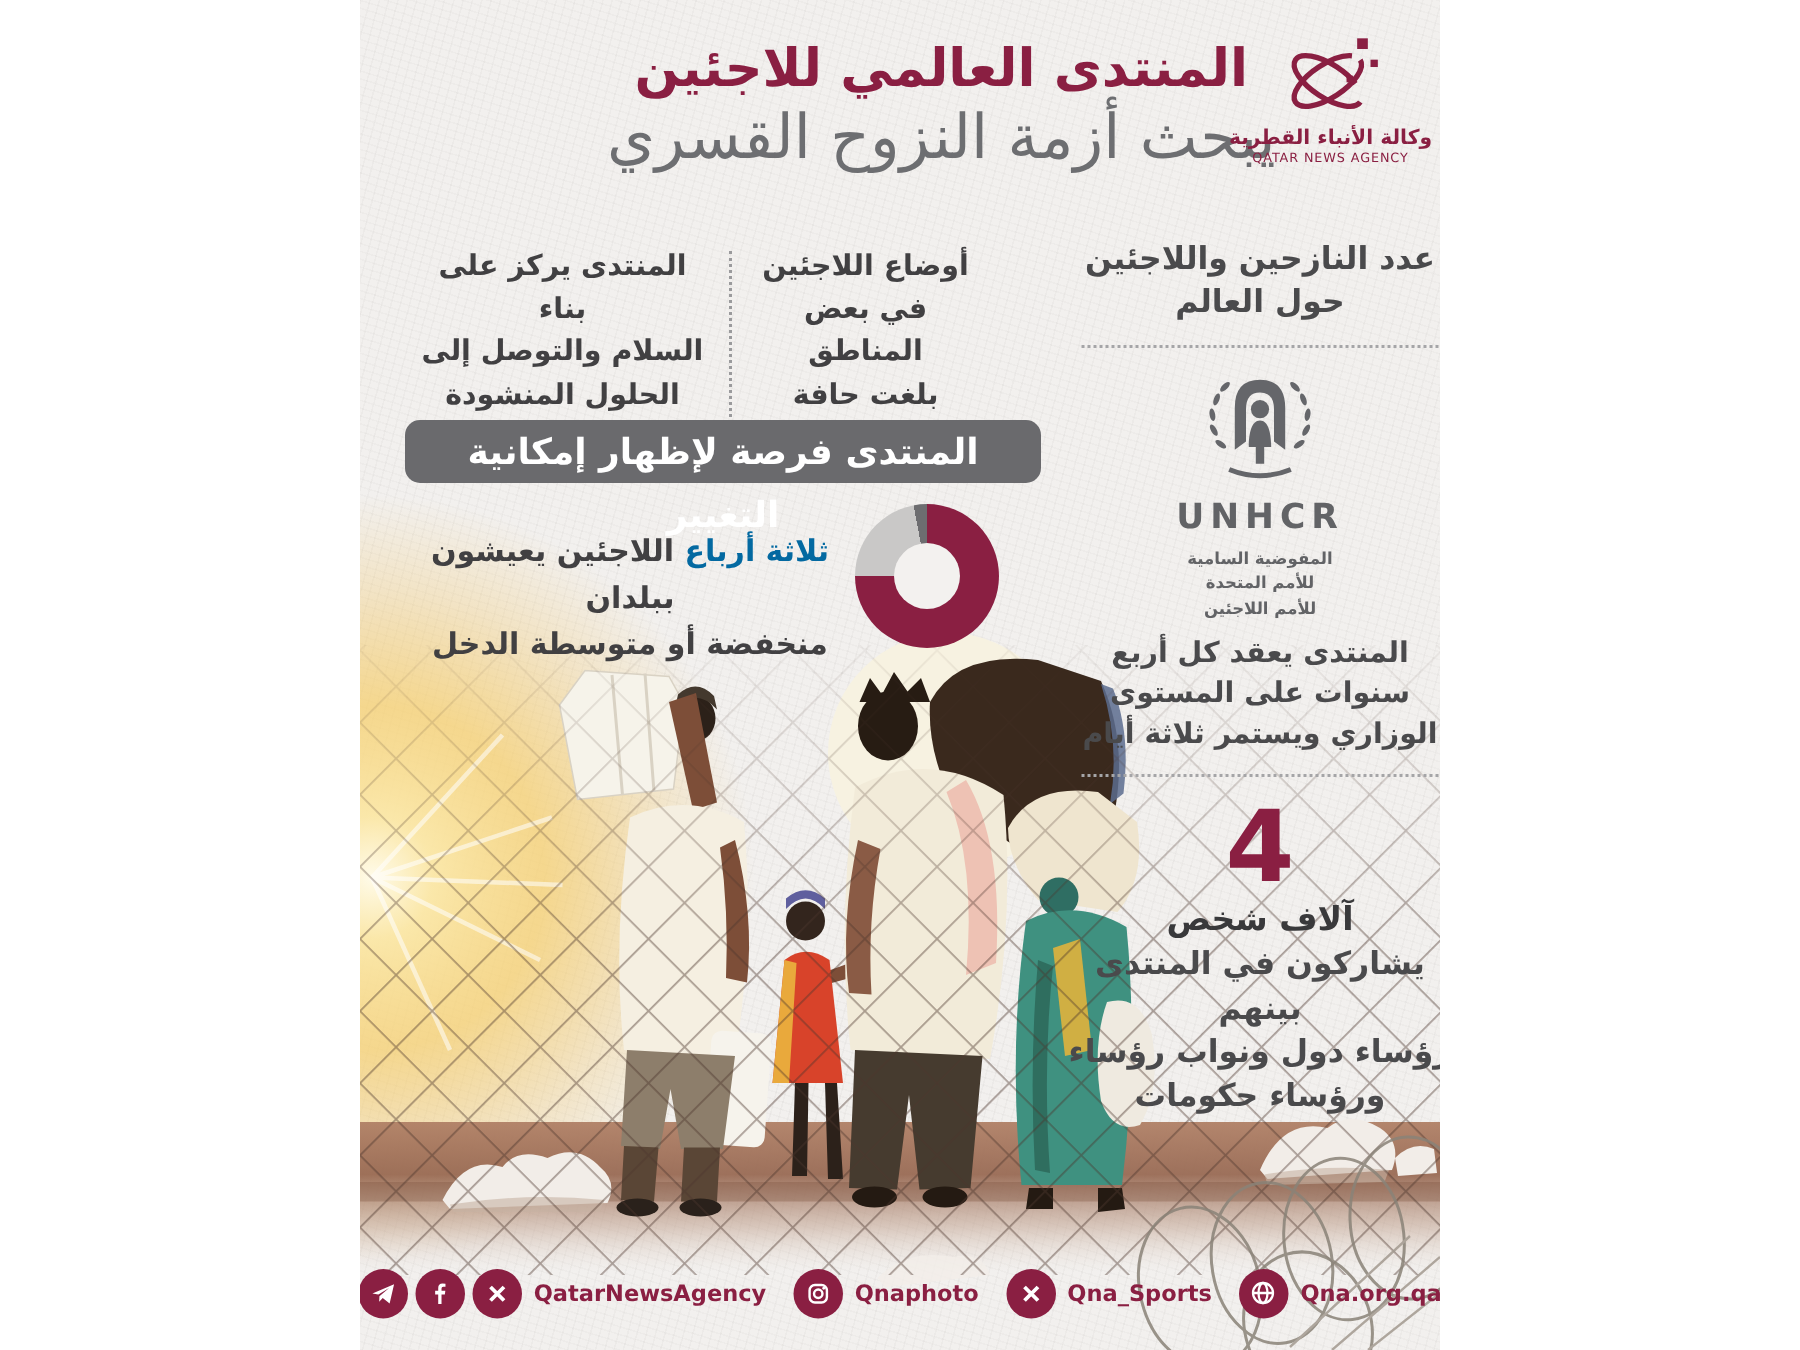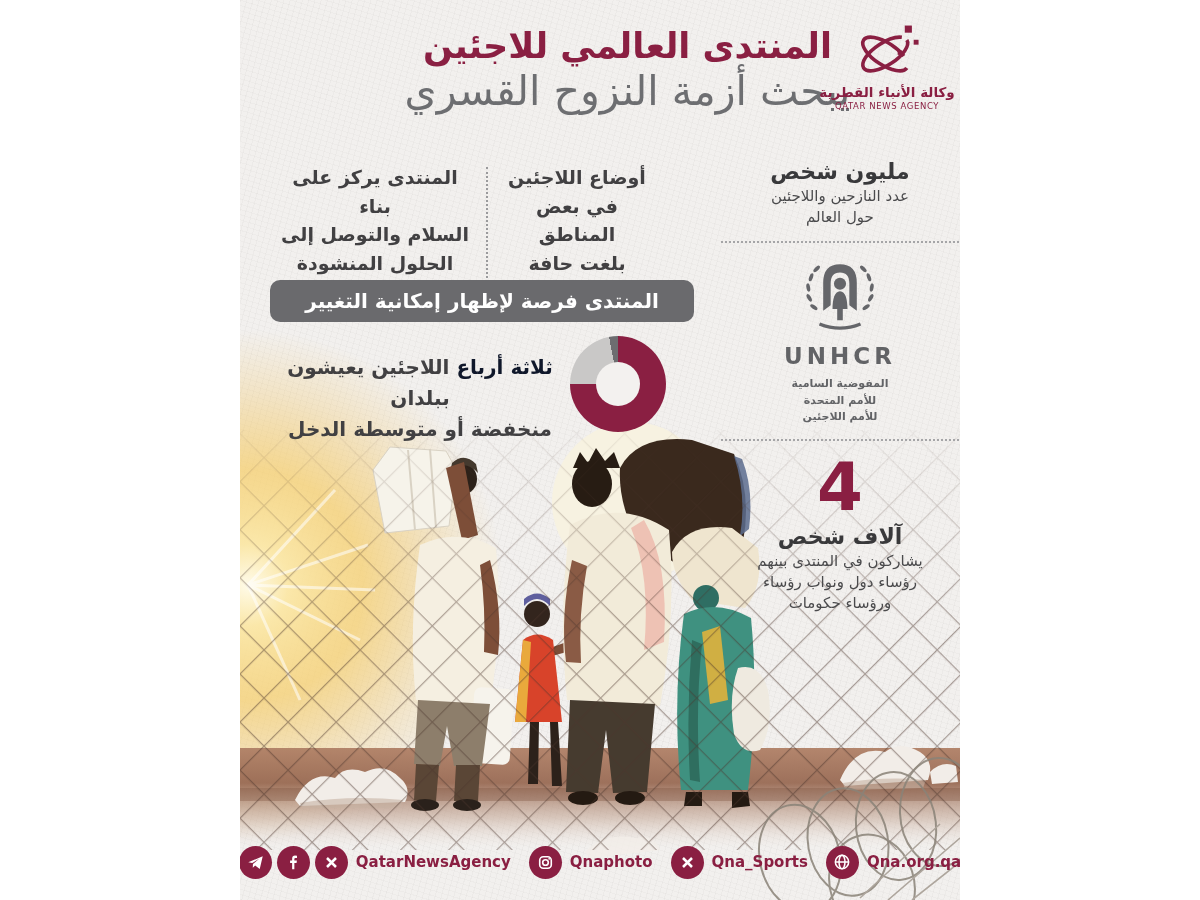--- a/index.html
+++ b/index.html
@@ -33,34 +33,34 @@
 
   
   .intro-row{top:163px;left:34px;width:382px;display:flex;align-items:stretch;}
   .intro-block{font-size:19px;font-weight:600;color:#414042;line-height:1.5;text-align:center;}
   .intro-right{flex:0 0 158px;}
   .intro-left{flex:1 1 auto;}
   .vdot{border-left:2px dotted #9a9a9c;margin:4px 10px;}
 
   
   .banner{top:280px;left:30px;width:424px;height:42px;background:#6a6a6d;border-radius:10px;
-    color:#ffffff;font-size:20px;font-weight:700;text-align:center;line-height:42px;}
+    color:#ffffff;font-size:24px;font-weight:700;text-align:center;line-height:42px;}
 
   
   .quarters{top:352px;left:30px;width:300px;font-size:20px;font-weight:600;color:#414042;
     text-align:center;line-height:1.55;}
-  .quarters .hl{color:#0f172a;font-weight:800;}
+  .quarters .hl{color:#0369a1;font-weight:800;}
   .donut{top:336px;left:330px;width:96px;height:96px;border-radius:50%;}
   .donut-hole{position:absolute;inset:26px;background:#f3f1ef;border-radius:50%;}
 
   
   .right-col{top:156px;left:462px;width:276px;text-align:center;color:#4a4a4c;}
   .big-number{font-size:66px;font-weight:800;color:#8a1f42;line-height:1;}
   .stat-unit{font-size:22px;font-weight:800;color:#39393b;margin-top:3px;}
-  .stat-desc{font-size:15px;font-weight:400;line-height:1.4;margin-top:2px;}
+  .stat-desc{font-size:21px;font-weight:700;line-height:1.4;margin-top:2px;}
   .dot-hr{width:238px;border:0;border-top:2px dotted #a5a5a7;margin:13px auto 10px;}
   .unhcr-name{font-size:23px;font-weight:700;color:#626366;letter-spacing:4px;margin-top:2px;}
   .unhcr-ar{font-size:11px;font-weight:700;color:#626366;line-height:1.5;margin-top:7px;}
   .forum-text{font-size:19px;font-weight:600;line-height:1.42;margin-top:8px;}
   .mt14{margin-top:14px;}
 
   
   .footer{left:0;right:0;bottom:16px;height:44px;display:flex;justify-content:center;
     align-items:center;gap:18px;z-index:3;}
   .sgroup{display:flex;align-items:center;gap:8px;}
@@ -232,21 +232,20 @@
       <span class="hl">ثلاثة أرباع</span><span> اللاجئين يعيشون ببلدان</span>
     </div>
     <div>منخفضة أو متوسطة الدخل</div>
   </div>
 
   <div class="layer donut" style="background: conic-gradient(rgb(138, 31, 66) 0deg, rgb(138, 31, 66) 270deg, rgb(201, 200, 199) 270deg, rgb(201, 200, 199) 349.2deg, rgb(109, 109, 112) 349.2deg, rgb(109, 109, 112) 360deg);">
     <div class="donut-hole"></div>
   </div>
 
   <aside class="layer right-col">
-    <div class="stat-unit" dir="rtl">مليون شخص</div>
     <div class="stat-desc" dir="rtl">
       <div>عدد النازحين واللاجئين</div>
       <div>حول العالم</div>
     </div>
 
     <hr class="dot-hr">
 
     <svg width="96" height="84" viewBox="0 0 100 90">
       <g fill="#65666a">
         <circle cx="50" cy="33" r="6.5"></circle>
@@ -267,20 +266,25 @@
       </g>
       <path d="M28 76 Q50 85 72 76" stroke="#65666a" stroke-width="3.5" fill="none"></path>
     </svg>
     <div class="unhcr-name">UNHCR</div>
     <div class="unhcr-ar" dir="rtl">
       <div>المفوضية السامية</div>
       <div>للأمم المتحدة</div>
       <div>للأمم اللاجئين</div>
     </div>
 
+    <div class="forum-text" dir="rtl">
+      <div>المنتدى يعقد كل أربع</div>
+      <div>سنوات على المستوى</div>
+      <div>الوزاري ويستمر ثلاثة أيام</div>
+    </div>
 
     <hr class="dot-hr">
 
     <div class="big-number mt14">4</div>
     <div class="stat-unit" dir="rtl">آلاف شخص</div>
     <div class="stat-desc" dir="rtl">
       <div>يشاركون في المنتدى بينهم</div>
       <div>رؤساء دول ونواب رؤساء</div>
       <div>ورؤساء حكومات</div>
     </div>

